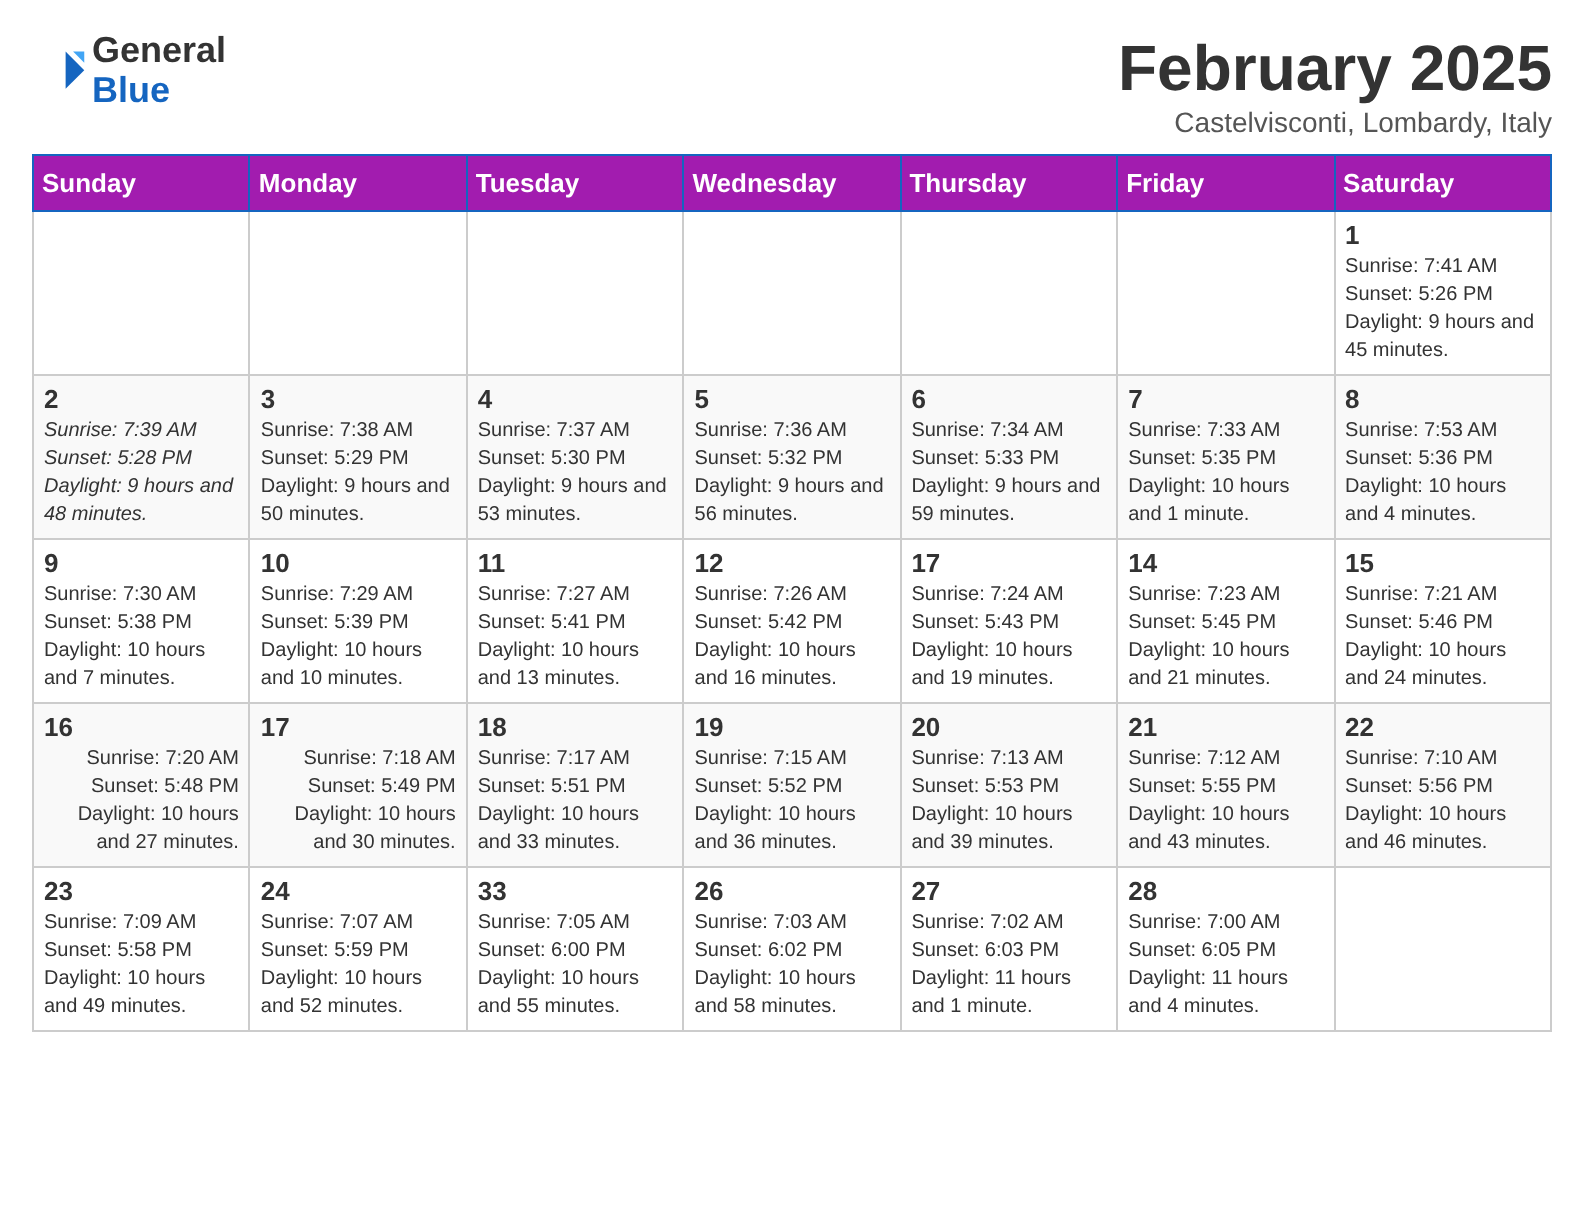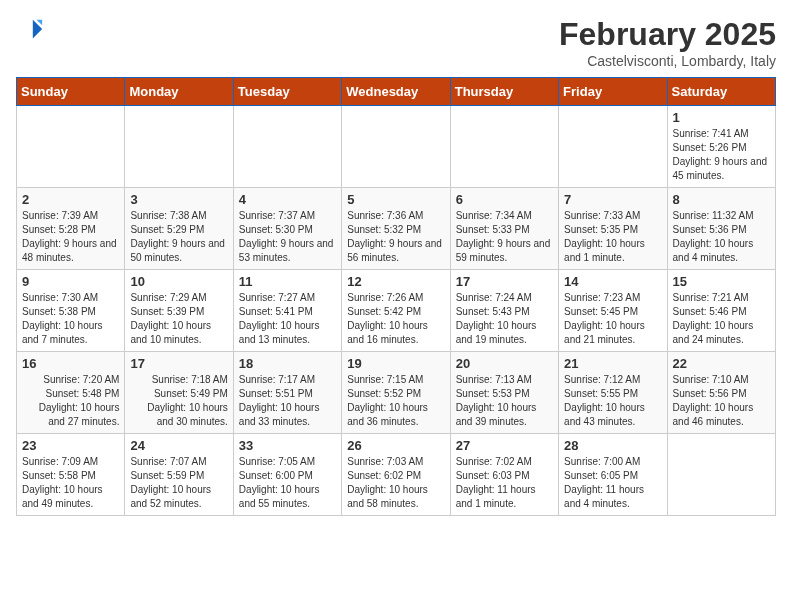--- a/index.html
+++ b/index.html
@@ -44,21 +44,21 @@
     .location {
       font-size: 14px;
       color: #555;
     }
     .calendar-table {
       width: 100%;
       border-collapse: collapse;
       border: 1px solid #ccc;
     }
     .calendar-table th {
-      background-color: #c2410c;
+      background-color: #a21caf;
       color: #fff;
       font-size: 13px;
       padding: 6px 4px;
       text-align: left;
       border: 1px solid #1565c0;
     }
     .calendar-table td {
       vertical-align: top;
       border: 1px solid #ccc;
       padding: 4px 5px;
@@ -88,20 +88,24 @@
   </style>
 </head>
 <body>
 
 <div class="header-area">
   <div class="logo">
     <svg class="logo-icon" viewBox="0 0 30 30">
       <polygon points="18,4 28,14 18,24" fill="#1565c0"></polygon>
       <polygon points="22,4 28,10 28,4" fill="#42a5f5"></polygon>
     </svg>
+    <div class="logo-text">
+      <span class="logo-general">General</span><br>
+      <span class="logo-blue">Blue</span>
+    </div>
   </div>
   <div class="title-area">
     <div class="month-year">February 2025</div>
     <div class="location">Castelvisconti, Lombardy, Italy</div>
   </div>
 </div>
 
 <table class="calendar-table">
   <thead>
     <tr>
@@ -125,21 +129,21 @@
         <td>
           <span class="day-number">1</span>
           <div class="day-info" style="white-space: pre-line;">Sunrise: 7:41 AM
 Sunset: 5:26 PM
 Daylight: 9 hours and 45 minutes.</div>
         </td>
       </tr>
       <tr>
         <td>
           <span class="day-number">2</span>
-          <div class="day-info" style="white-space: pre-line;">Sunrise: 7:39 AM
+          <div class="day-info" style="white-space: pre-line; font-style: italic;">Sunrise: 7:39 AM
 Sunset: 5:28 PM
 Daylight: 9 hours and 48 minutes.</div>
         </td>
         <td>
           <span class="day-number">3</span>
           <div class="day-info" style="white-space: pre-line;">Sunrise: 7:38 AM
 Sunset: 5:29 PM
 Daylight: 9 hours and 50 minutes.</div>
         </td>
         <td>
@@ -161,21 +165,21 @@
 Daylight: 9 hours and 59 minutes.</div>
         </td>
         <td>
           <span class="day-number">7</span>
           <div class="day-info" style="white-space: pre-line;">Sunrise: 7:33 AM
 Sunset: 5:35 PM
 Daylight: 10 hours and 1 minute.</div>
         </td>
         <td>
           <span class="day-number">8</span>
-          <div class="day-info" style="white-space: pre-line;">Sunrise: 11:32 AM
+          <div class="day-info" style="white-space: pre-line;">Sunrise: 7:53 AM
 Sunset: 5:36 PM
 Daylight: 10 hours and 4 minutes.</div>
         </td>
       </tr>
       <tr>
         <td>
           <span class="day-number">9</span>
           <div class="day-info" style="white-space: pre-line;">Sunrise: 7:30 AM
 Sunset: 5:38 PM
 Daylight: 10 hours and 7 minutes.</div>

